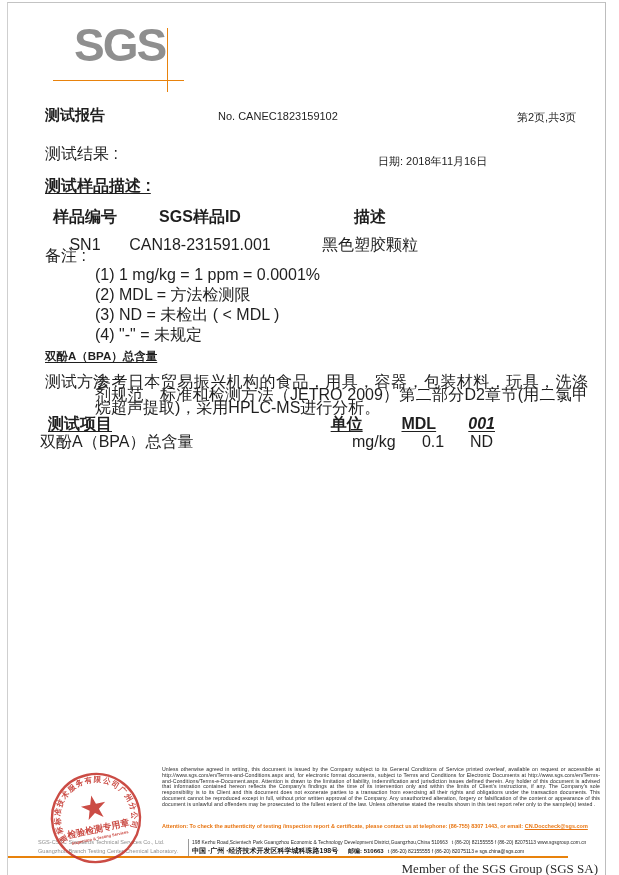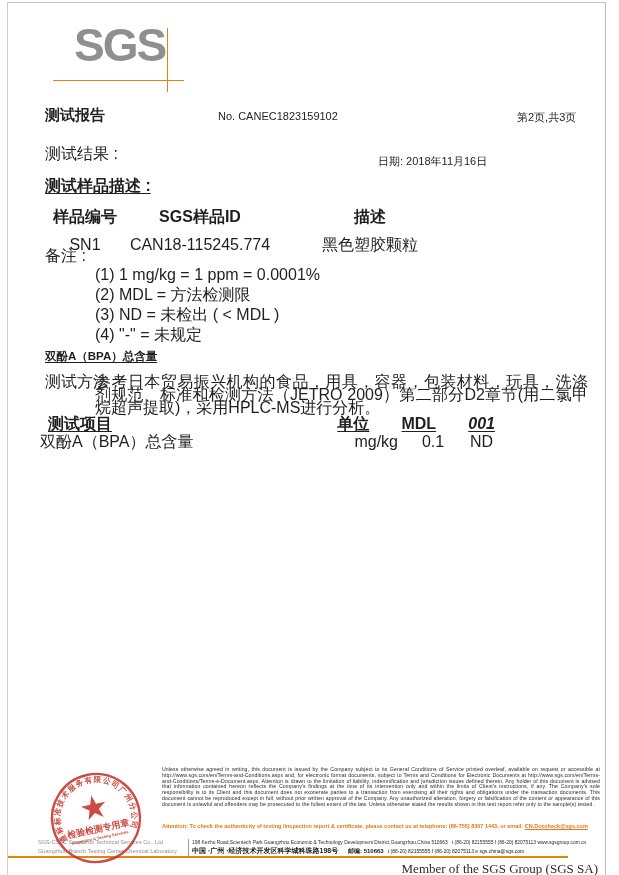--- a/index.html
+++ b/index.html
@@ -37,21 +37,21 @@
   .lbl-remarks{left:45px;top:249px;}
   .remarks{left:95px;top:268px;}
   .remarks div{height:20px;}
   .bpa-title{left:45px;top:349px;font-size:11.5px;font-weight:bold;text-decoration:underline;text-underline-offset:2px;}
   .lbl-method{left:45px;top:375px;}
   .method-text{left:95px;top:375px;width:493px;line-height:13px;text-align:justify;}
   .result-table{left:40px;top:417px;width:455px;}
   .result-table .row{display:flex;}
   .result-table .c1{width:312px;text-align:left;padding-left:8px;}
   .result-table .drow .c1{padding-left:0;}
-  .result-table .c2{width:46px;text-align:right;}
+  .result-table .c2{width:46px;text-align:left;}
   .result-table .c3{width:70px;text-align:center;}
   .result-table .c4{width:27px;text-align:center;}
   .result-table .hrow{font-weight:bold;gap:20px;}
   .result-table .hrow span{text-decoration:underline;text-underline-offset:2px;}
   .result-table .hrow .c4{font-style:italic;}
   .result-table .drow{margin-top:4px;}
   
   .disclaimer{
     left:162px;top:767px;width:438px;font-size:5.2px;line-height:5.75px;
     text-align:justify;color:#2a2a2a;letter-spacing:0.1px;
@@ -91,21 +91,21 @@
   <div class="abs body-txt lbl-sampledesc">测试样品描述 :</div>
 
   <div class="abs body-txt sample-table">
     <div class="row hrow">
       <span class="c1">样品编号</span>
       <span class="c2">SGS样品ID</span>
       <span class="c3">描述</span>
     </div>
     <div class="row drow">
       <span class="c1">SN1</span>
-      <span class="c2">CAN18-115245.774</span>
+      <span class="c2">CAN18-231591.001</span>
       <span class="c3">黑色塑胶颗粒</span>
     </div>
   </div>
 
   <div class="abs body-txt lbl-remarks">备注 :</div>
   <div class="abs body-txt remarks">
     <div>(1) 1 mg/kg = 1 ppm = 0.0001%</div>
     <div>(2) MDL = 方法检测限</div>
     <div>(3) ND = 未检出 ( &lt; MDL )</div>
     <div>(4) "-" = 未规定</div>

